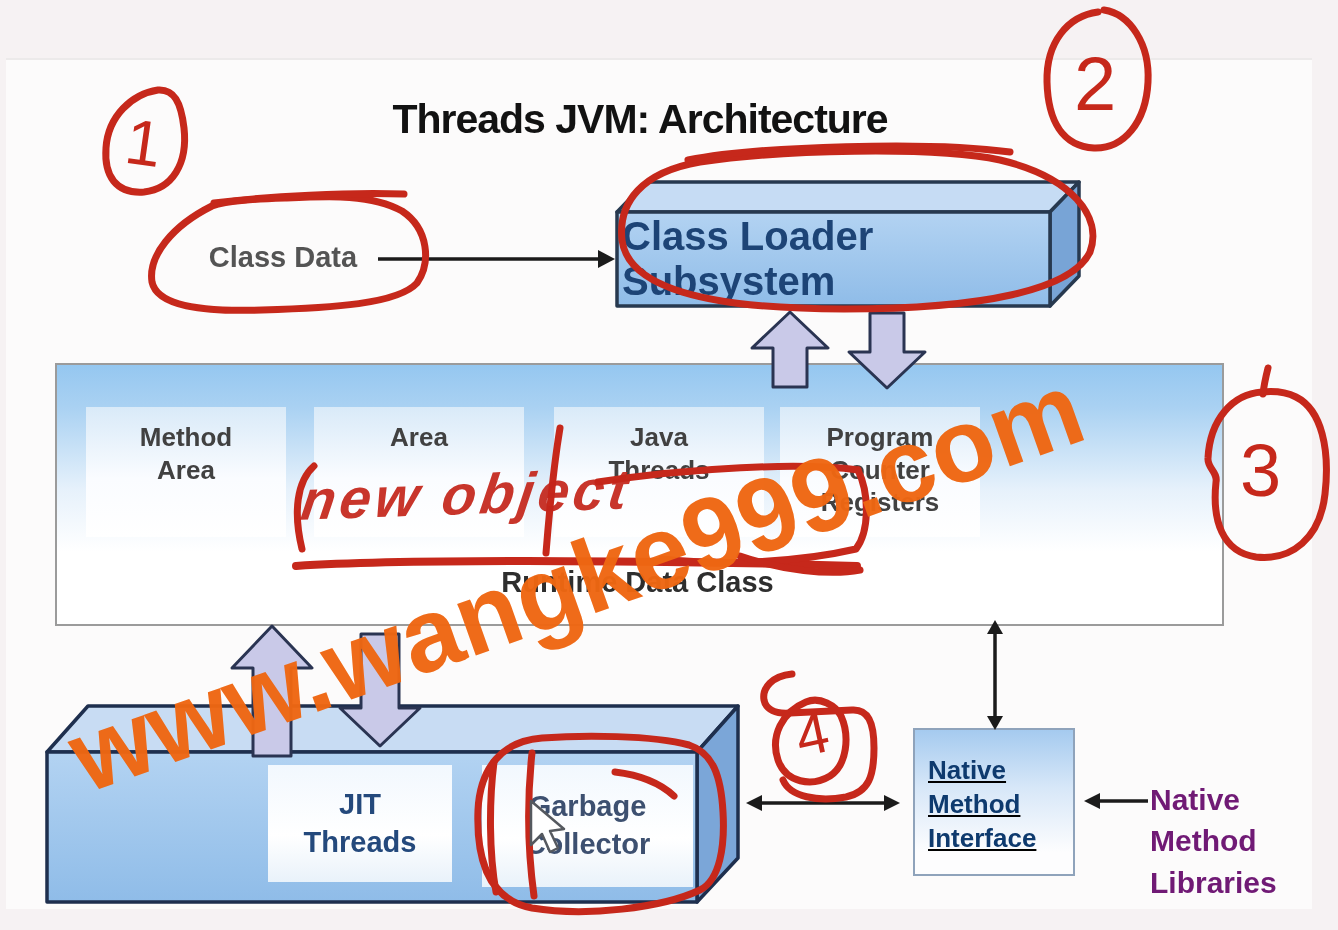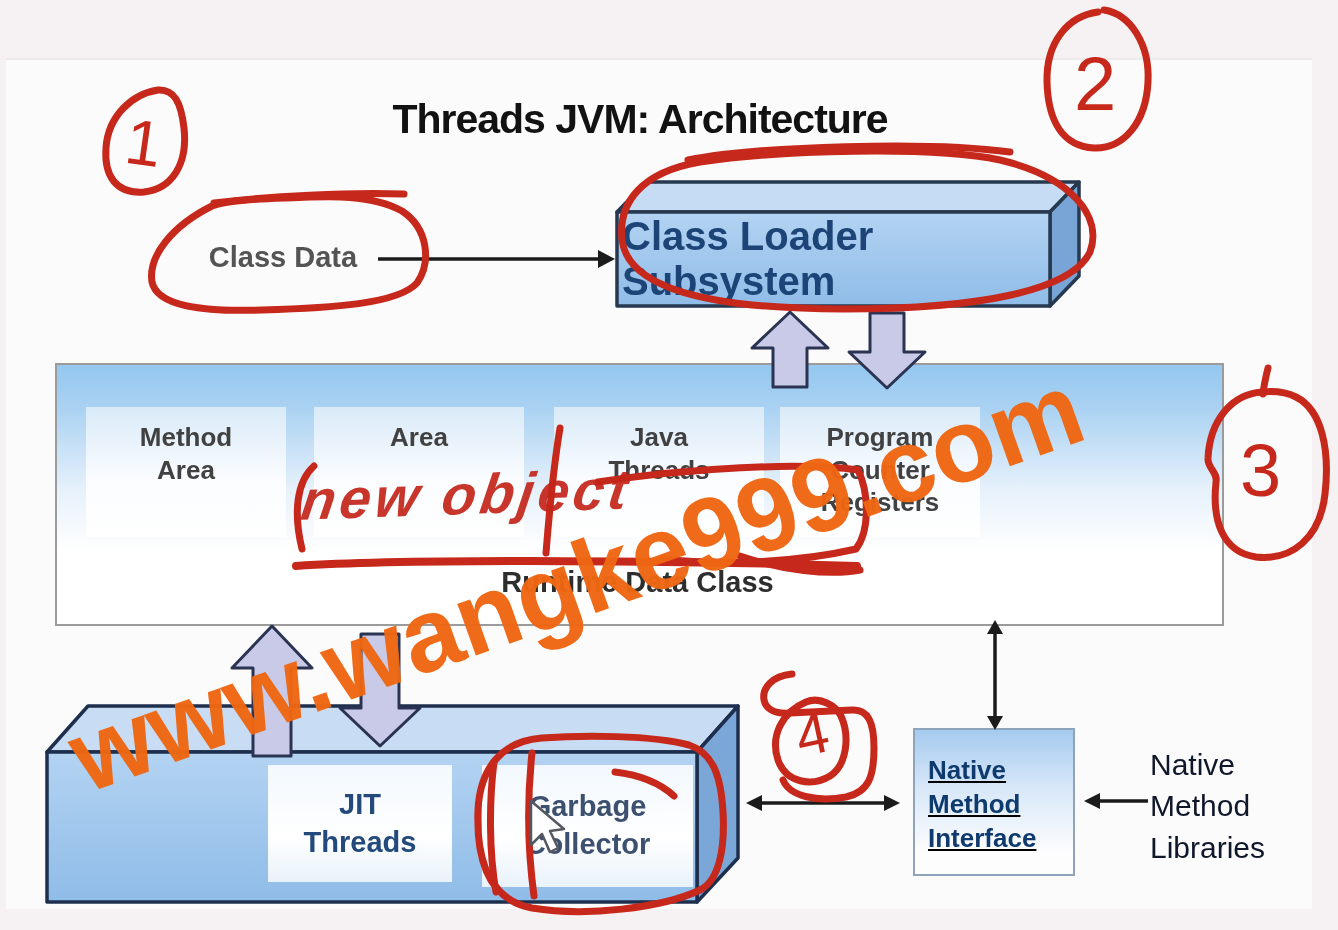--- a/index.html
+++ b/index.html
@@ -34,21 +34,21 @@
   .innerbox span{display:block;text-align:center;font-size:29px;font-weight:600;line-height:1.3;}
   .jit{left:268px;top:765px;width:184px;height:117px;}
   .jit span{color:#24497c;width:140px;}
   .gc{left:482px;top:765px;width:211px;height:122px;}
   .gc span{color:#3d5070;width:150px;}
   .nmi{left:913px;top:728px;width:162px;height:148px;border:2px solid #8fa3bb;
        box-sizing:border-box;background:linear-gradient(#a5caef 0%,#d7e7f8 40%,#fdfdfe 85%);
        z-index:2;padding:24px 0 0 13px;text-decoration:underline;}
   .nmi span{display:block;width:125px;font-size:26px;font-weight:700;color:#0e3a6e;line-height:1.3;}
   .nml{left:1150px;top:744px;width:175px;z-index:2;}
-  .nml span{display:block;width:150px;font-size:30px;font-weight:400;color:#0f172a;line-height:1.38;}
+  .nml span{display:block;width:150px;font-size:30px;font-weight:700;color:#701a75;line-height:1.38;margin-top:35px;}
   svg.layer{position:absolute;left:0;top:0;z-index:3;}
   svg.pen{z-index:6;}
   svg.cursor{z-index:9;}
   .digit{z-index:7;color:#c6281b;font-weight:400;}
   .hand{left:302px;top:462px;z-index:6;color:#c4251a;font-size:56px;font-weight:700;
         font-style:italic;letter-spacing:4px;transform:rotate(-2deg) skewX(-10deg);opacity:.92;}
   .wm{left:78px;top:700px;z-index:8;color:#ef6712;font-size:104px;font-weight:700;
       white-space:nowrap;transform:rotate(-19.5deg);transform-origin:0 60%;opacity:.97;}
 </style>
 </head>

